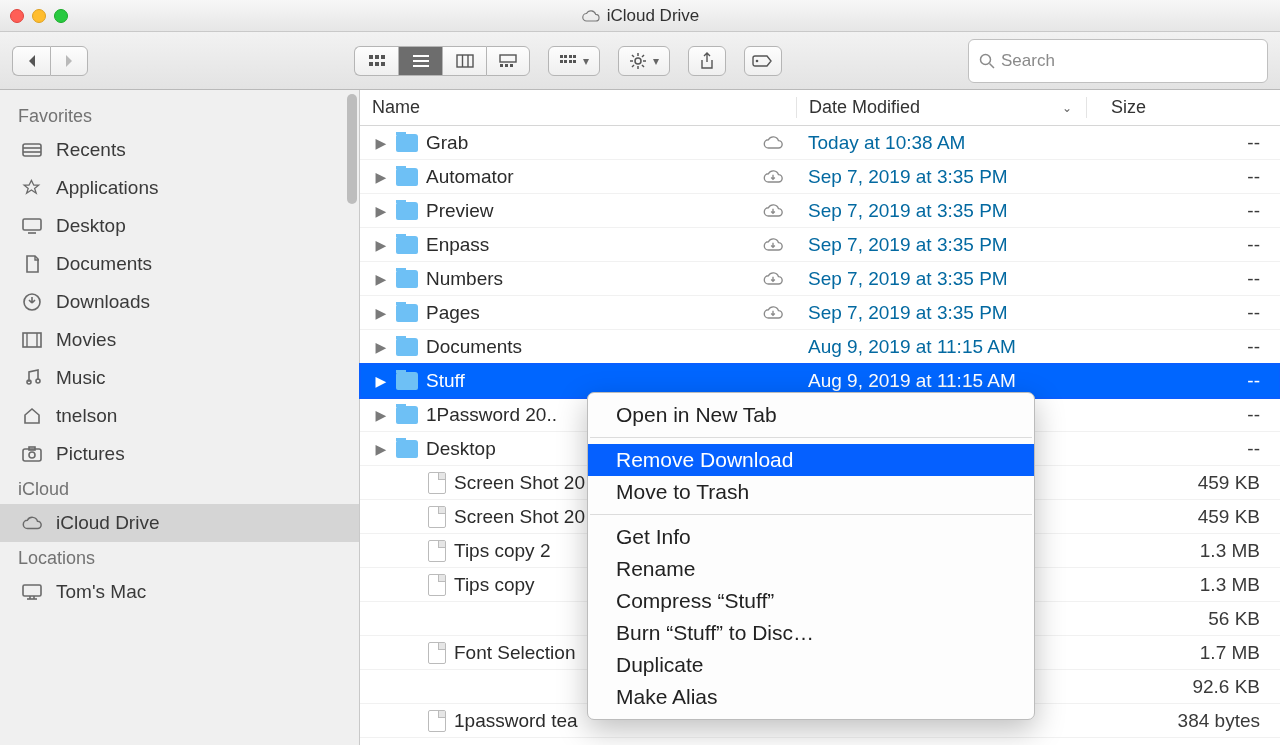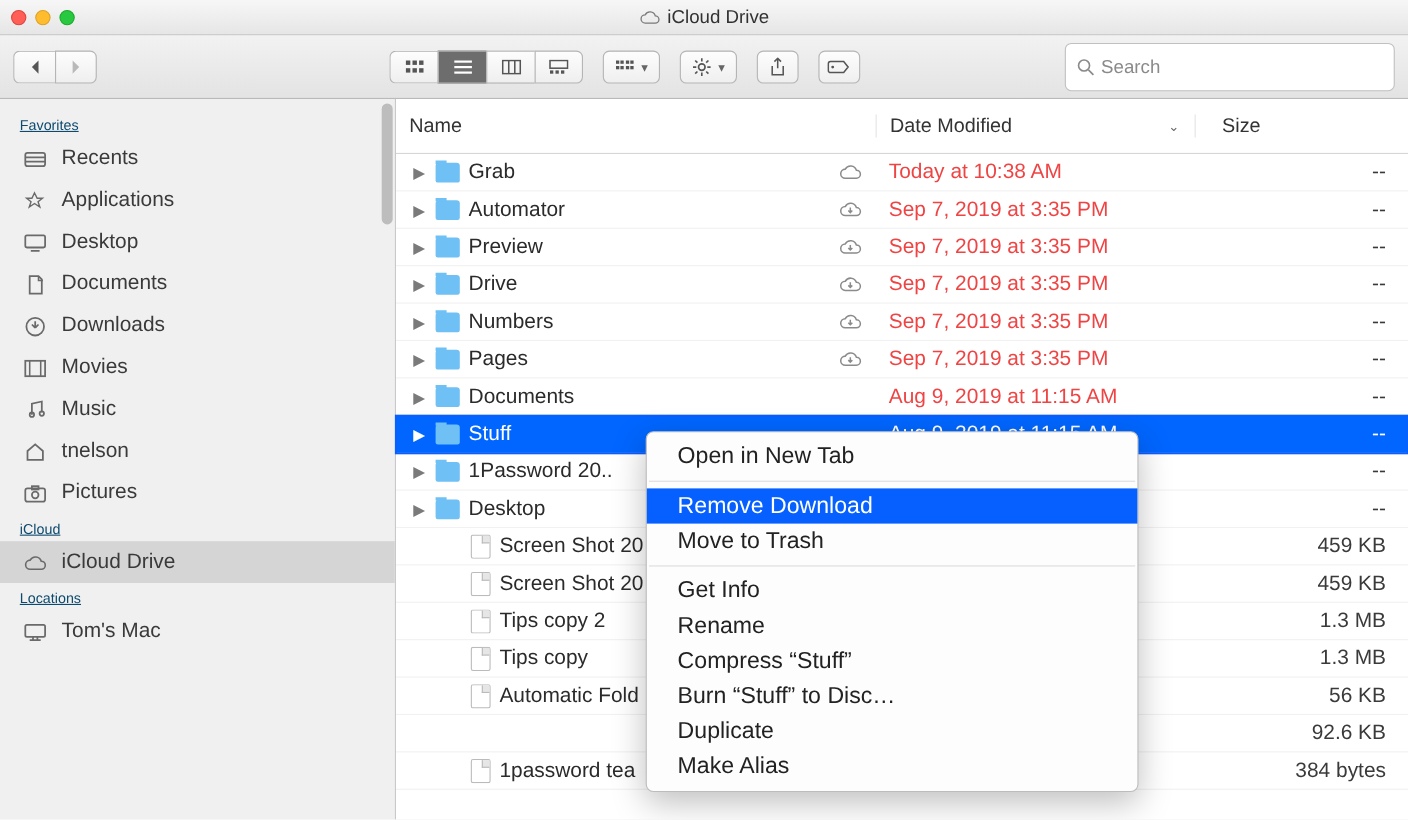--- a/index.html
+++ b/index.html
@@ -64,40 +64,40 @@
     background:#fff; border:1px solid #c0c0c0; border-radius:6px;
     height:44px; padding:0 10px; min-width:300px; color:#8a8a8a; font-size:17px;
   }
   
   .main { display:flex; height:calc(745px - 32px - 58px); }
   .sidebar {
     width:360px; background:#f0f0f0; border-right:1px solid #c9c9c9;
     padding-top:10px; overflow:hidden; position:relative;
   }
   .sidebar-scroll-ind { position:absolute; right:2px; top:4px; width:10px; height:110px; background:#bdbdbd; border-radius:5px; }
-  .sb-heading { font-size:13px; color:#0c4a6e; padding:6px 18px 4px;text-decoration:underline; }
-  .sb-item { display:flex; align-items:flex-end; gap:12px; padding:8px 20px; font-size:19px; color:#3a3a3a; }
+  .sb-heading { font-size:18px; color:#737373; padding:6px 18px 4px; }
+  .sb-item { display:flex; align-items:center; gap:12px; padding:8px 20px; font-size:19px; color:#3a3a3a; }
   .sb-item.sel { background:#d5d5d5; }
   .sb-icon { width:24px; height:20px; display:flex; align-items:center; justify-content:center; color:#6a6a6a; }
   
   .content { flex:1; background:#fff; position:relative; }
   .cols {
-    height:50px; border-bottom:1px solid #d6d6d6; display:flex; align-items:center;
+    height:36px; border-bottom:1px solid #d6d6d6; display:flex; align-items:center;
     font-size:18px; color:#333;
   }
   .col-name{ width:436px; padding-left:12px;}
   .col-date{ width:290px; padding-left:12px; display:flex; align-items:center; justify-content:space-between; padding-right:14px; border-left:1px solid #e4e4e4;}
   .col-size{ flex:1; padding-left:24px; border-left:1px solid #e4e4e4;}
   .rows { }
   .row {
     height:34px; display:flex; align-items:center; font-size:19px; color:#2b2b2b;
     border-bottom:1px solid #f1f1f1;
   }
   .row .cell-name { width:436px; display:flex; align-items:center; padding-left:14px; gap:8px; overflow:hidden; white-space:nowrap;}
-  .row .cell-date { width:322px; padding-left:12px; color:#ef4444; overflow:hidden; white-space:nowrap;}
+  .row .cell-date { width:322px; padding-left:12px; color:#0369a1; overflow:hidden; white-space:nowrap;}
   .row .cell-size { flex:1; text-align:right; padding-right:20px; color:#3a3a3a;}
   .tri { width:14px; color:#7a7a7a; font-size:14px; display:inline-block; text-align:center;}
   .folder-ico { width:22px; height:18px; background:#6ec0f5; border-radius:3px 3px 2px 2px; position:relative;}
   .folder-ico::before{content:"";position:absolute;top:-4px;left:0;width:10px;height:5px;background:#6ec0f5;border-radius:2px 2px 0 0;}
   .file-ico { width:18px; height:22px; background:#fff; border:1px solid #bbb; border-radius:2px; position:relative;}
   .file-ico::after{content:"";position:absolute;top:0;right:0;width:6px;height:6px;background:#e6e6e6;border-left:1px solid #bbb;border-bottom:1px solid #bbb;}
   .row.selected { background:#0066ff; color:#fff; }
   .row.selected .cell-date, .row.selected .cell-size, .row.selected .tri { color:#fff;}
   .row.selected { outline:2px solid #0a5fff; outline-offset:-1px;}
   .ellip { overflow:hidden; text-overflow:ellipsis; max-width:230px;}
@@ -415,21 +415,21 @@
               </svg>
             </span>
           </div>
           <div class="cell-date">Sep 7, 2019 at 3:35 PM</div>
           <div class="cell-size">--</div>
         </div>
         <div class="row">
           <div class="cell-name">
             <span class="tri">▶</span>
             <span class="folder-ico"></span>
-            <span class="ellip">Drive</span>
+            <span class="ellip">Enpass</span>
             <span style="margin-left: auto; padding-right: 12px;">
               <svg width="22" height="15" viewBox="0 0 24 16">
                 <path fill="none" stroke="#8b8b8b" stroke-width="1.5" d="M7 14h11a4 4 0 0 0 0-8 6 6 0 0 0-11-1A4 4 0 0 0 7 14z"></path>
                 <path stroke="#8b8b8b" stroke-width="1.5" fill="none" d="M12 6v5m-2-2 2 2 2-2"></path>
               </svg>
             </span>
           </div>
           <div class="cell-date">Sep 7, 2019 at 3:35 PM</div>
           <div class="cell-size">--</div>
         </div>
@@ -541,29 +541,33 @@
             <span class="tri"></span>
             <span style="width: 24px; display: inline-block;"></span>
             <span class="file-ico"></span>
             <span class="ellip">Tips copy</span>
             <span style="margin-left: auto; padding-right: 12px;"></span>
           </div>
           <div class="cell-date"></div>
           <div class="cell-size">1.3 MB</div>
         </div>
         <div class="row">
+          <div class="cell-date"></div>
+          <div class="cell-size">56 KB</div>
+        </div>
+        <div class="row">
           <div class="cell-name">
             <span class="tri"></span>
             <span style="width: 24px; display: inline-block;"></span>
             <span class="file-ico"></span>
-            <span class="ellip">Automatic Fold</span>
+            <span class="ellip">Font Selection</span>
             <span style="margin-left: auto; padding-right: 12px;"></span>
           </div>
           <div class="cell-date"></div>
-          <div class="cell-size">56 KB</div>
+          <div class="cell-size">1.7 MB</div>
         </div>
         <div class="row">
           <div class="cell-date"></div>
           <div class="cell-size">92.6 KB</div>
         </div>
         <div class="row">
           <div class="cell-name">
             <span class="tri"></span>
             <span style="width: 24px; display: inline-block;"></span>
             <span class="file-ico"></span>

